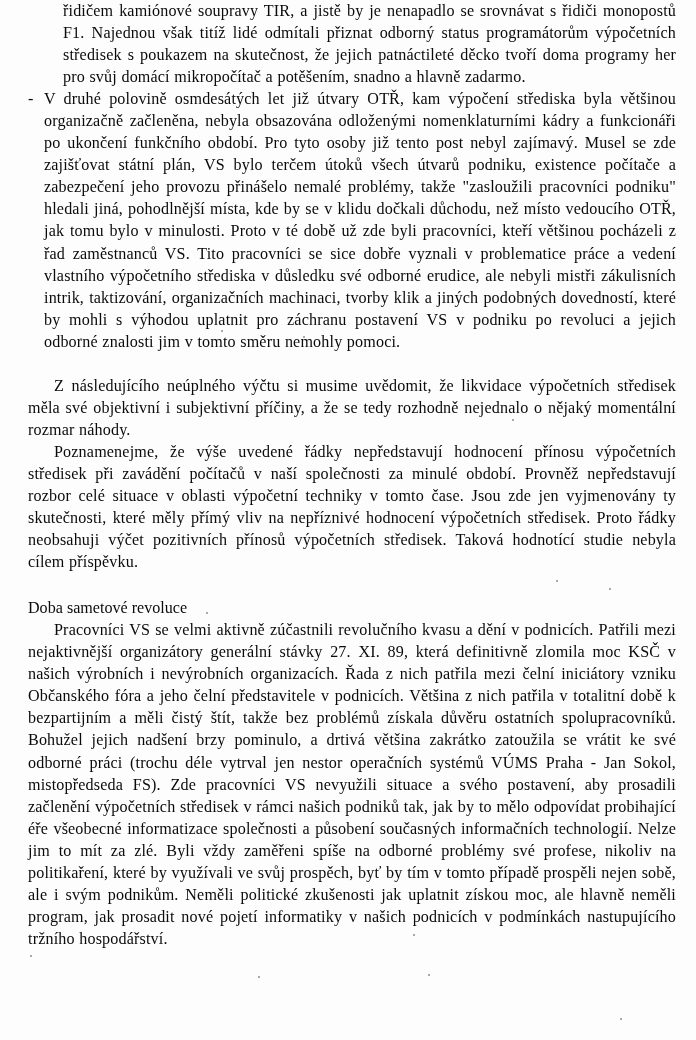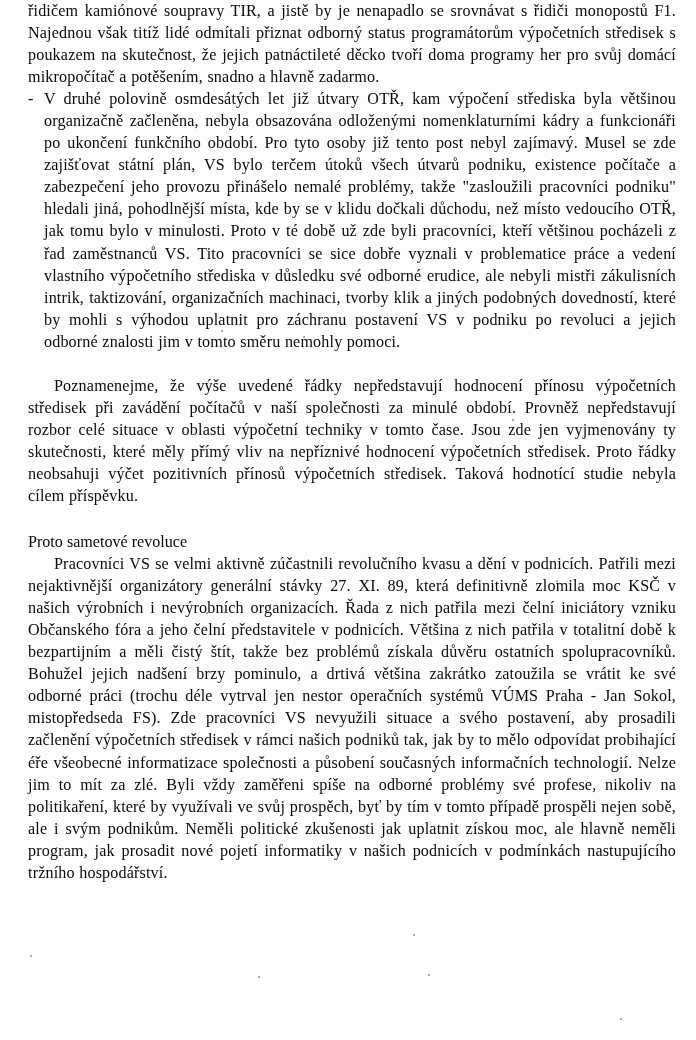--- a/index.html
+++ b/index.html
@@ -37,20 +37,21 @@
     color: #0a0a0a;
     text-rendering: optimizeLegibility;
   }
 
   
   .indent {
     text-indent: 26px;
   }
   .noindent {
     text-indent: 0;
+    margin-left: 35px;
   }
 
   
   .bullet {
     position: relative;
     padding-left: 16px;
     text-indent: 0;
   }
   .bullet .dash {
     position: absolute;
@@ -83,27 +84,28 @@
 <body>
 
 <div id="page">
 
   <p class="para noindent">řidičem  kamiónové soupravy TIR, a jistě by je nenapadlo se srovnávat s řidiči monopostů F1. Najednou však titíž lidé odmítali přiznat odborný status programátorům výpočetních  středisek s poukazem na skutečnost, že jejich patnáctileté děcko tvoří doma programy her pro svůj domácí mikropočítač a potěšením, snadno a hlavně zadarmo.</p>
 
   <p class="para bullet"><span class="dash">-</span><span>V druhé polovině osmdesátých let již útvary OTŘ, kam výpočení střediska byla většinou organizačně  začleněna, nebyla obsazována odloženými nomenklaturními kádry a funkcionáři po ukončení funkčního období. Pro tyto osoby již tento post nebyl zajímavý. Musel se zde zajišťovat státní plán, VS bylo terčem útoků všech útvarů podniku, existence  počítače a zabezpečení jeho provozu přinášelo nemalé problémy, takže "zasloužili pracovníci podniku" hledali jiná, pohodlnější místa, kde by se v klidu dočkali důchodu, než místo vedoucího OTŘ, jak tomu bylo v minulosti. Proto v té době už zde byli  pracovníci,  kteří  většinou  pocházeli z řad zaměstnanců VS. Tito pracovníci se sice dobře vyznali v problematice  práce a vedení vlastního výpočetního střediska v důsledku své odborné erudice, ale nebyli mistři zákulisních intrik, taktizování, organizačních machinaci, tvorby klik a jiných podobných dovedností, které by mohli s výhodou uplatnit pro záchranu postavení VS v podniku po revoluci a jejich odborné  znalosti jim v tomto směru nemohly pomoci.</span></p>
 
   <div class="gap-md"></div>
 
+  <p class="para indent">Z následujícího neúplného výčtu si musime uvědomit, že likvidace výpočetních středisek měla své objektivní i subjektivní příčiny, a   že se tedy rozhodně nejednalo o nějaký momentální rozmar  náhody.</p>
 
 
   <p class="para indent">Poznamenejme, že výše uvedené řádky nepředstavují hodnocení přínosu výpočetních středisek při zavádění počítačů v naší společnosti za minulé období. Provněž nepředstavují rozbor celé situace v oblasti výpočetní techniky v  tomto čase. Jsou  zde jen vyjmenovány ty skutečnosti, které měly přímý vliv na nepříznivé hodnocení výpočetních středisek. Proto řádky neobsahuji výčet pozitivních přínosů výpočetních středisek. Taková hodnotící studie nebyla cílem příspěvku.</p>
 
   <div class="gap-lg"></div>
 
-  <p class="heading">Proto sametové revoluce</p>
+  <p class="heading">Doba sametové revoluce</p>
 
   <p class="para indent">Pracovníci VS se velmi aktivně zúčastnili revolučního kvasu a dění v podnicích. Patřili mezi nejaktivnější organizátory generální stávky 27. XI. 89,  která definitivně zlomila moc KSČ v našich výrobních i nevýrobních organizacích. Řada z nich patřila mezi čelní iniciátory vzniku Občanského fóra a jeho čelní představitele v podnicích. Většina z nich patřila  v  totalitní  době k bezpartijním a měli čistý štít, takže bez problémů získala důvěru ostatních spolupracovníků. Bohužel jejich nadšení brzy pominulo, a drtivá většina zakrátko zatoužila se vrátit ke své odborné práci (trochu déle vytrval jen nestor operačních systémů VÚMS Praha - Jan Sokol, mistopředseda FS). Zde pracovníci VS nevyužili situace a svého postavení, aby prosadili začlenění výpočetních středisek v rámci našich podniků tak, jak by to mělo odpovídat probihající éře všeobecné informatizace společnosti a   působení současných informačních technologií. Nelze jim to mít za zlé. Byli vždy zaměřeni spíše na odborné problémy své profese, nikoliv na politikaření, které by využívali ve svůj prospěch, byť by tím v tomto případě prospěli nejen sobě, ale i svým podnikům. Neměli politické zkušenosti jak uplatnit získou moc, ale hlavně neměli program, jak prosadit nové pojetí informatiky v našich podnicích v podmínkách nastupujícího tržního hospodářství.</p>
 
   <div class="gap-lg"></div>
 
   <span class="speck" style="left:80px;  top:338px;"></span>
   <span class="speck" style="left:221px; top:330px;"></span>
   <span class="speck" style="left:303px; top:336px;"></span>
   <span class="speck" style="left:512px; top:419px;"></span>
   <span class="speck" style="left:609px; top:588px;"></span>

